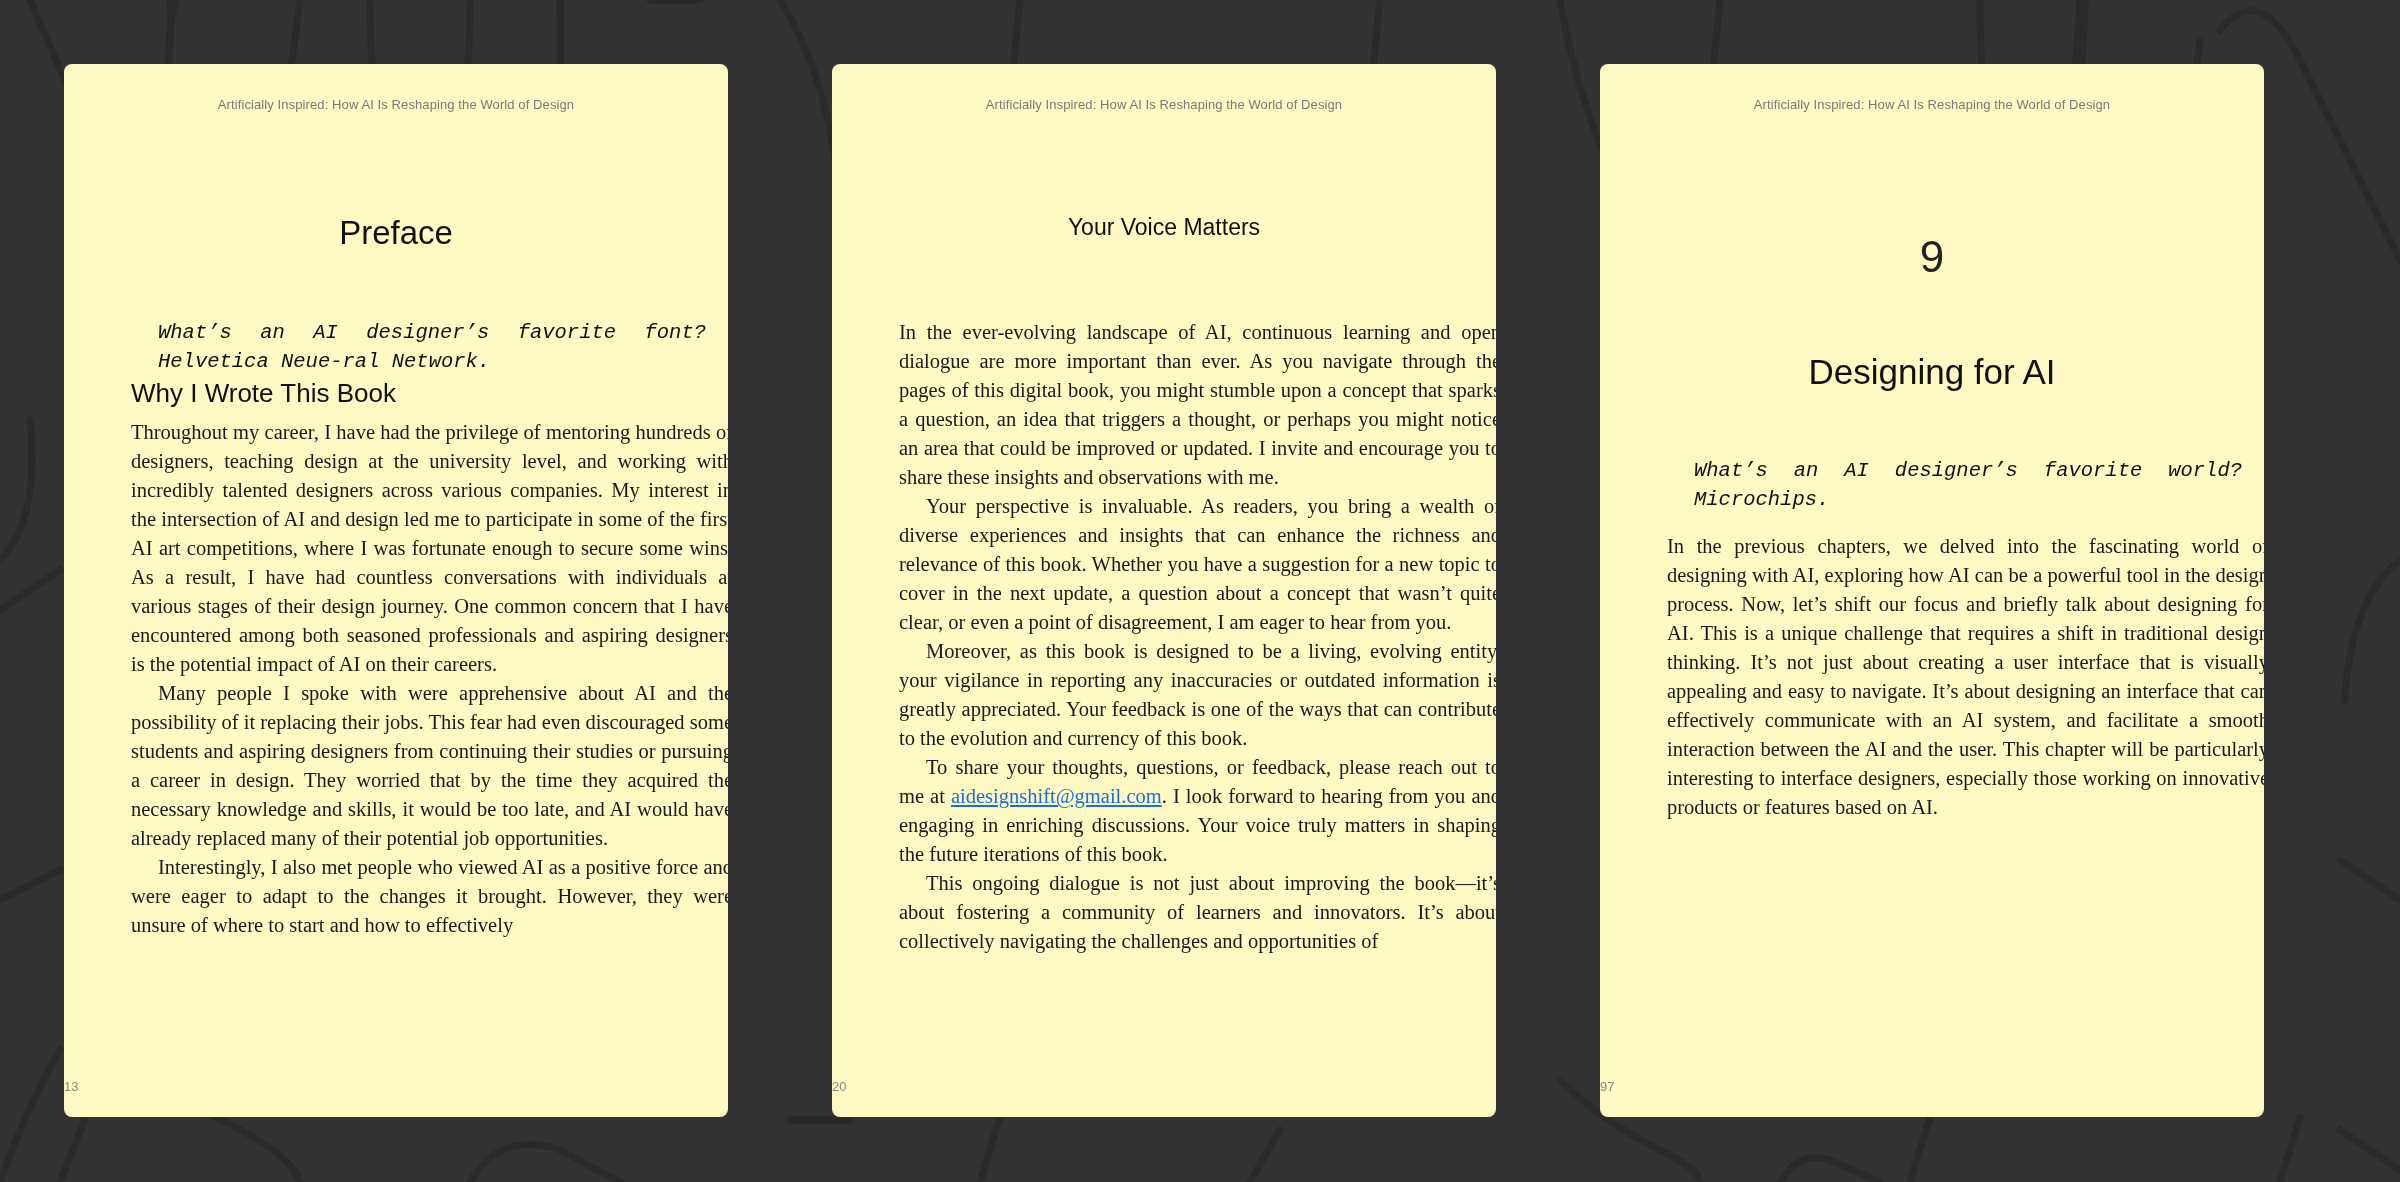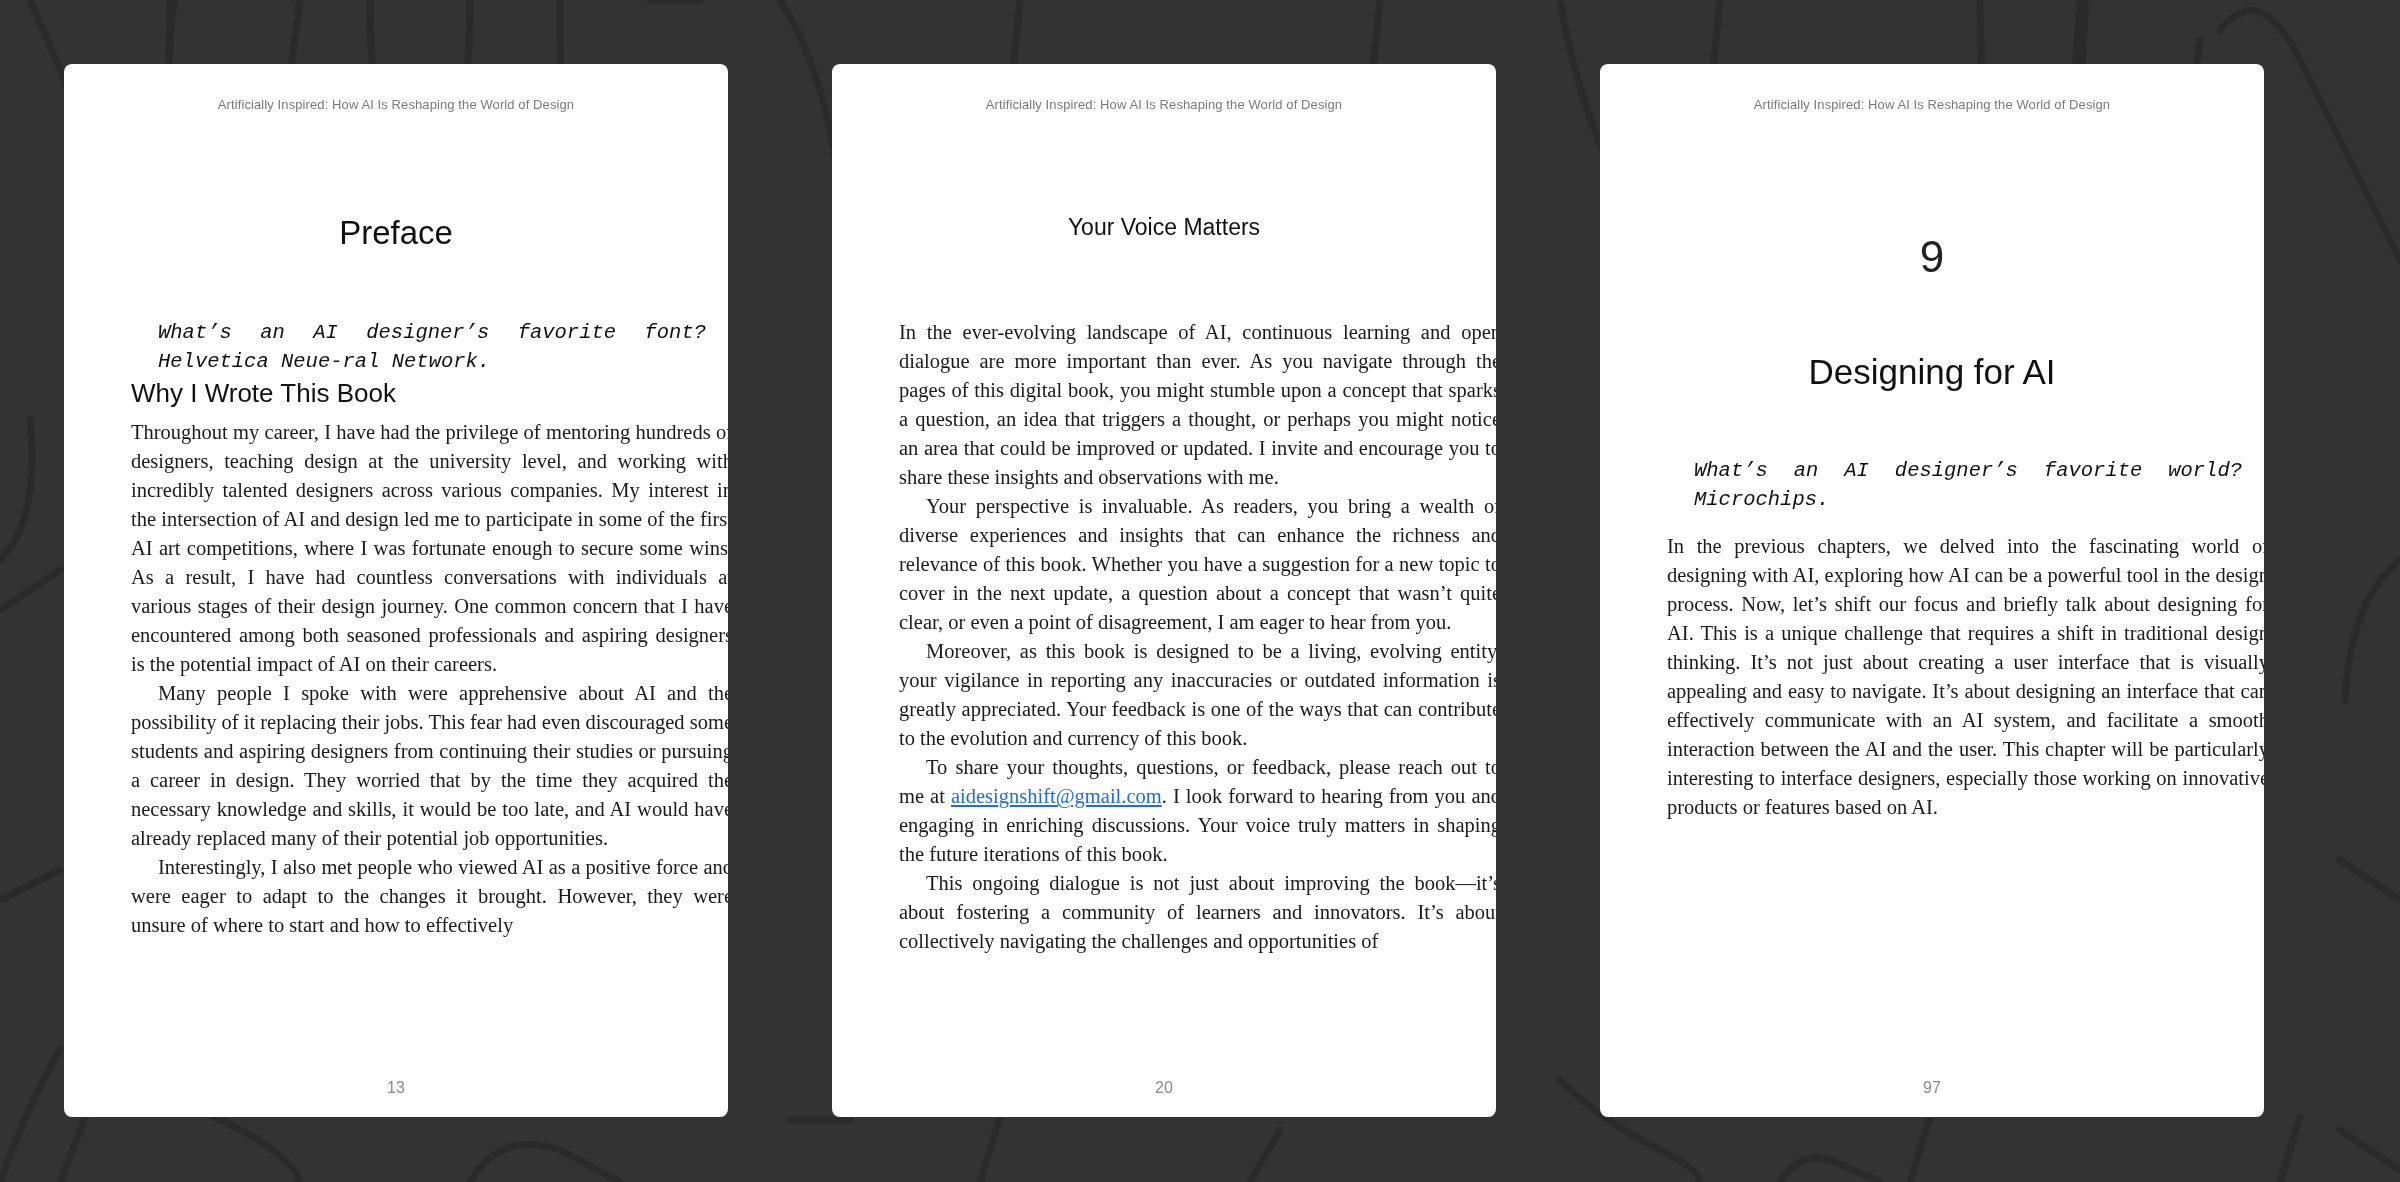--- a/index.html
+++ b/index.html
@@ -4,32 +4,32 @@
 <style>
   html, body { margin: 0; padding: 0; }
   body {
     width: 2400px; height: 1182px; overflow: hidden; position: relative;
     background: #333333;
     font-family: "DejaVu Serif", serif;
   }
   .bg-pattern { position: absolute; left: 0; top: 0; width: 2400px; height: 1182px; z-index: 0; }
   .page {
     position: absolute; top: 64px; width: 664px; height: 1053px;
-    background: #ffffff; border-radius: 8px; overflow: hidden; z-index: 1;
+    background: #fef9c3; border-radius: 8px; overflow: hidden; z-index: 1;
   }
   .page-header {
     position: absolute; top: 97px; left: 0; right: 0; text-align: center;
     font-family: "Liberation Sans", sans-serif; font-size: 13px; color: #7a7a7a;
     letter-spacing: 0.1px;
   }
   
   .page-header { top: 33px; }
   .page-number {
-    position: absolute; top: 1015px; left: 0; right: 0; text-align: center;
-    font-family: "Liberation Sans", sans-serif; font-size: 16px; color: #8a8a8a;
+    position: absolute; top: 1015px; left: 0; right: 0; text-align: left;
+    font-family: "Liberation Sans", sans-serif; font-size: 13px; color: #8a8a8a;
   }
   .chapter-title {
     position: absolute; left: 0; right: 0; text-align: center;
     font-family: "Liberation Sans", sans-serif; font-weight: normal; color: #111;
     margin: 0;
   }
   .content {
     position: absolute; left: 67px; width: 602px; color: #1a1a1a;
     font-family: "Liberation Serif", serif; font-size: 20.5px; line-height: 29px;
   }

